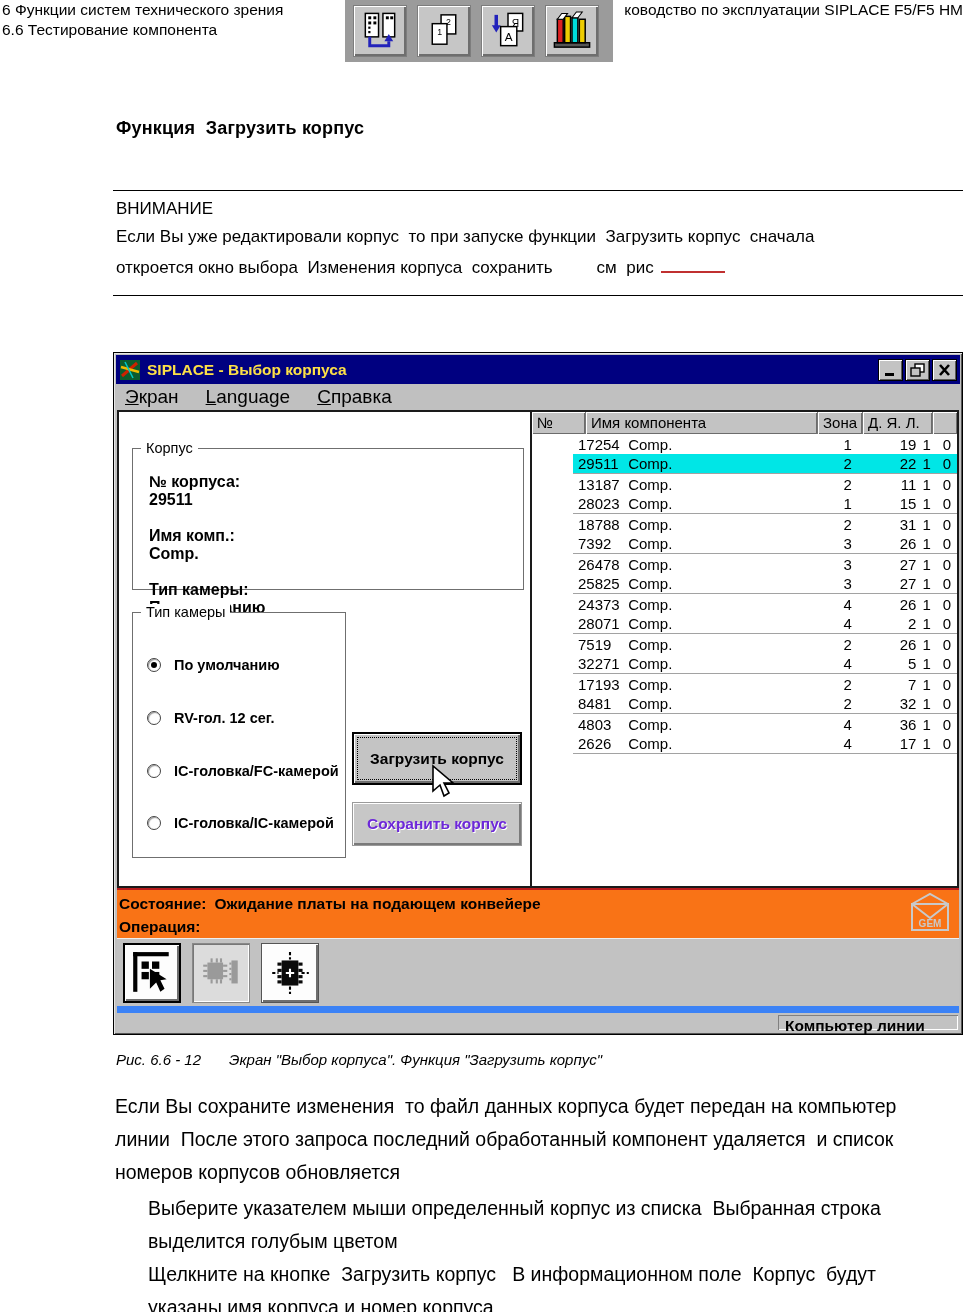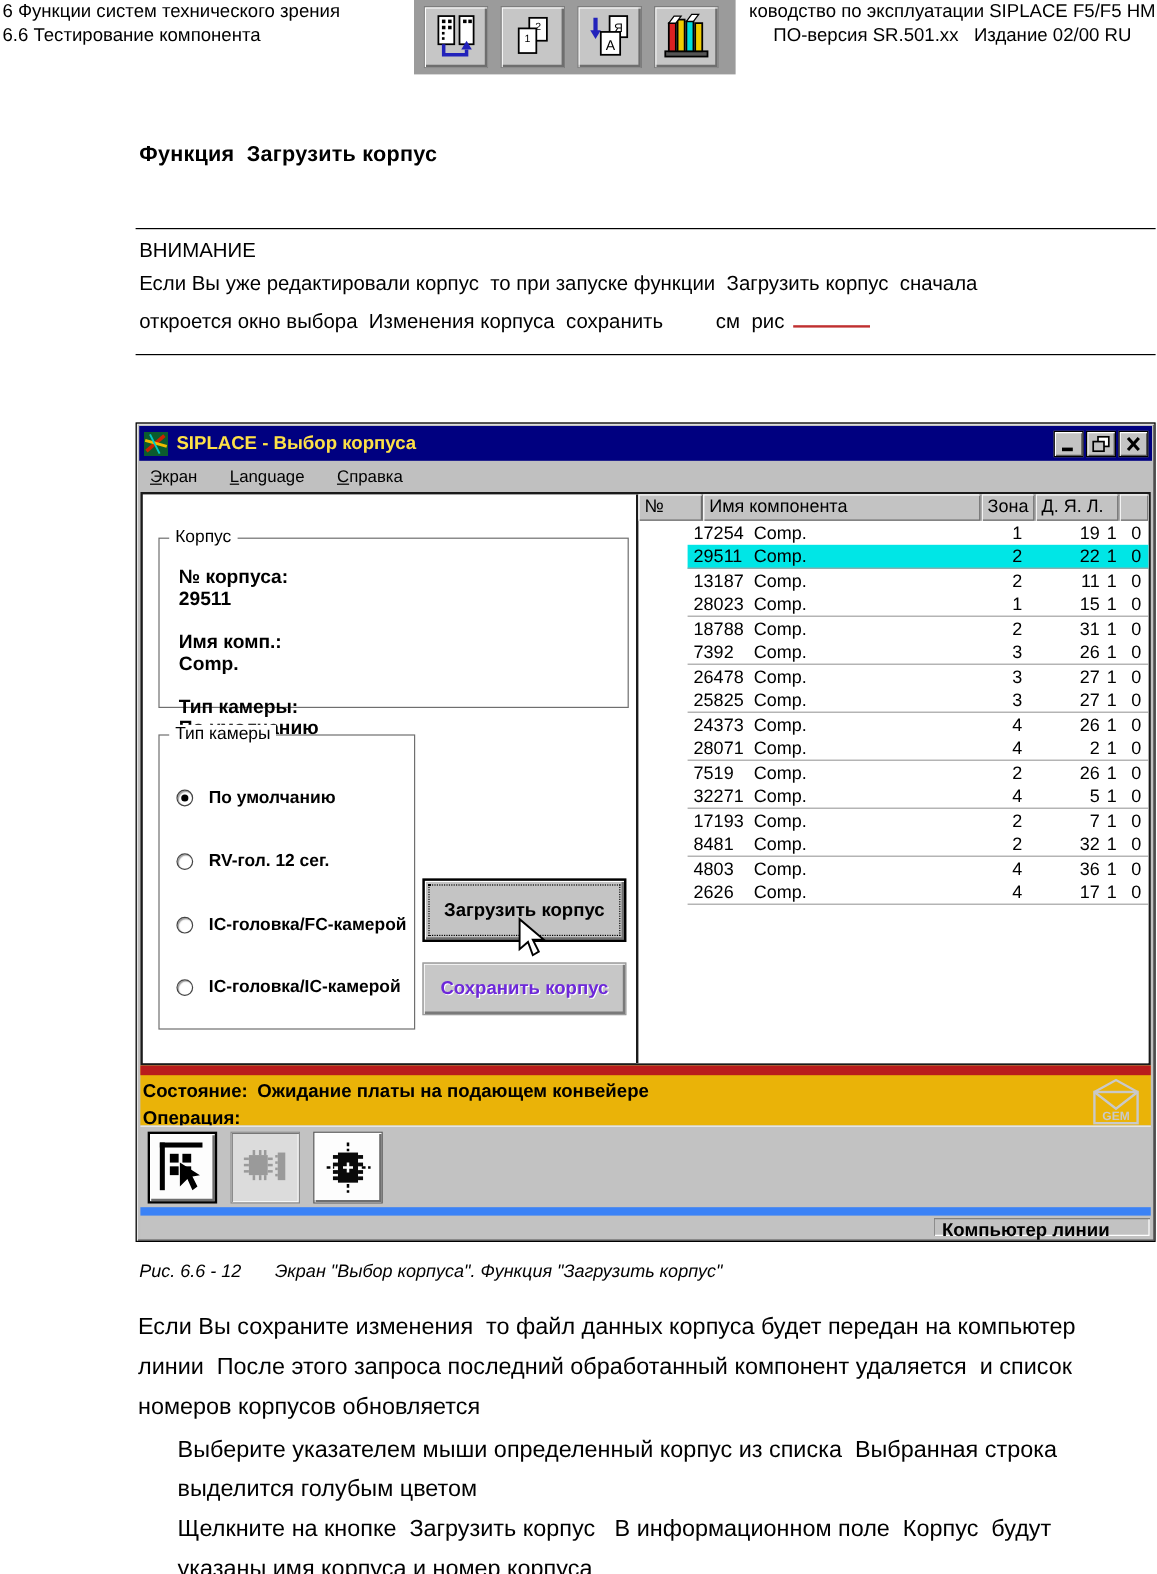--- a/index.html
+++ b/index.html
@@ -5,21 +5,21 @@
   html,body{margin:0;padding:0;}
   body{
     width:964px;height:1312px;position:relative;overflow:hidden;
     background:#fff;color:#000;
     font-family:"Liberation Sans","DejaVu Sans",sans-serif;
     --titlebar:#000080;--sel:#00e6e6;--chrome:#c0c0c0;--link:#c03030;
   }
   .prewrap{white-space:pre-wrap;}
   
   .hdr-left{position:absolute;left:2px;top:0;font-size:15.5px;line-height:20px;}
-  .hdr-right{position:absolute;right:1px;top:0;font-size:15.5px;line-height:20px;text-align:center;}
+  .hdr-right{position:absolute;right:1px;top:0;font-size:15.5px;line-height:20px;text-align:left;}
   .icon-strip{position:absolute;left:345px;top:0;width:268px;height:62px;background:#9b9b9b;
     display:flex;align-items:center;gap:10px;padding:0 8px;box-sizing:border-box;}
   .tool-btn{width:54px;height:52px;background:#c6c6c6;border:1px solid #7d7d7d;box-sizing:border-box;
     box-shadow:inset 1px 1px 0 #fff,inset -2px -2px 0 #6e6e6e;display:flex;align-items:center;justify-content:center;}
   
   .article-title{position:absolute;left:116px;top:118px;font-size:18px;font-weight:bold;letter-spacing:.2px;}
   .rule{position:absolute;left:113px;width:850px;height:1px;background:#000;}
   #rule1{top:190px}#rule2{top:295px}
   .warn-head{position:absolute;left:116px;top:199px;font-size:17px;}
   .warn-l1{position:absolute;left:116px;top:227px;font-size:17px;}
@@ -33,21 +33,21 @@
   .bullet2{position:absolute;left:148px;top:1258px;width:762px;font-size:19.5px;line-height:33px;}
   
   .dialog{position:absolute;left:113px;top:352px;width:850px;height:683px;background:var(--chrome);
     border:1px solid #000;box-sizing:border-box;box-shadow:inset 1px 1px 0 #e6e6e6,inset -1px -1px 0 #555;}
   .titlebar{position:absolute;left:2px;top:2px;right:2px;height:29px;background:var(--titlebar);
     display:flex;align-items:center;padding:0 3px;box-sizing:border-box;}
   .titlebar .ttl{color:#fde047;font-weight:bold;font-size:15.5px;margin-left:6px;flex:1;}
   .win-btn{width:25px;height:22px;background:#c3c3c3;border:1px solid #000;margin-left:2px;box-sizing:border-box;
     box-shadow:inset 1px 1px 0 #fff,inset -1px -1px 0 #5a5a5a;display:flex;align-items:center;justify-content:center;}
   .menubar{position:absolute;left:2px;top:31px;right:2px;height:26px;display:flex;align-items:center;
-    font-size:14px;padding-left:9px;box-sizing:border-box;}
+    font-size:19px;padding-left:9px;box-sizing:border-box;}
   .menu-item{display:inline-block;margin-right:27px;}
   .menu-item::first-letter{text-decoration:underline;}
   .client{position:absolute;left:3px;top:57px;right:3px;height:478px;background:#fff;
     border:2px solid #1a1a1a;box-sizing:border-box;}
   
   .gbox{position:absolute;border:1px solid #6f6f6f;box-sizing:border-box;}
   .gbox .glabel{position:absolute;top:-9px;left:8px;background:#fff;padding:0 5px;font-size:14.5px;}
   #korpus-group{left:13px;top:36px;width:392px;height:142px;}
   #camera-group{left:13px;top:200px;width:214px;height:246px;}
   #korpus-fields{padding-top:24px;}
@@ -76,22 +76,22 @@
   .trow{display:flex;height:20px;align-items:center;font-size:15px;box-sizing:border-box;margin-left:41px;}
   .trow.sep{border-bottom:1px solid #a2a2a2;}
   .trow.selected{background:var(--sel);}
   .c-num{width:54px;padding-left:5px;box-sizing:border-box;}
   .c-name{width:232px;padding-left:5px;box-sizing:border-box;}
   .c-zone{width:45px;padding-left:6px;box-sizing:border-box;}
   .c-d{width:40px;text-align:right;}
   .c-ya{width:22px;text-align:center;}
   .c-l{width:22px;text-align:center;}
   
-  .status-sec{position:absolute;left:3px;right:3px;top:535px;height:50px;background:#eab308;
-    border-top:8px solid #b91c1c;box-sizing:border-box;font-weight:bold;font-size:15.5px;}
+  .status-sec{position:absolute;left:3px;right:3px;top:535px;height:50px;background:#f97316;
+    border-top:2px solid #b91c1c;box-sizing:border-box;font-weight:bold;font-size:15.5px;}
   .st-line1{position:absolute;left:2px;top:5px;display:flex;gap:8px;}
   .st-line2{position:absolute;left:2px;top:28px;}
   .gem{position:absolute;right:6px;top:2px;}
   .toolbar{position:absolute;left:3px;right:3px;top:585px;height:68px;background:#c2c2c2;border-top:1px solid #efefef;
     box-sizing:border-box;display:flex;align-items:center;gap:11px;padding-left:6px;}
   .tb-btn{width:58px;height:60px;box-sizing:border-box;display:flex;align-items:center;justify-content:center;}
   .tb-raised{background:#fdfdfd;border:1px solid #555;box-shadow:inset 1px 1px 0 #fff,inset -2px -2px 0 #6e6e6e;}
   .tb-active{border:2px solid #000;}
   .tb-pressed{background:#dcdcdc;border:1px solid #888;box-shadow:inset 1px 1px 0 #777,inset -1px -1px 0 #fff;}
   .statusbar{position:absolute;left:3px;right:3px;top:653px;height:26px;background:#c2c2c2;border-top:7px solid #3b82f6;box-sizing:border-box;}
@@ -148,21 +148,20 @@
         <rect x="10" y="5" width="4" height="18" fill="#eecc00" stroke="#000"></rect>
         <rect x="15" y="6" width="4" height="17" fill="#00dddd" stroke="#000"></rect>
         <rect x="20" y="7" width="4" height="16" fill="#eecc00" stroke="#000"></rect>
         <polygon points="5,7 9,7 12,3 8,3" fill="#fff" stroke="#000" stroke-width="0.7"></polygon>
         <polygon points="15,6 19,6 22,2 18,2" fill="#fff" stroke="#000" stroke-width="0.7"></polygon>
       </svg>
     </div>
   </div>
   <div class="hdr-right">
     <div>ководство по эксплуатации SIPLACE F5/F5 HM</div>
-    <div class="prewrap">ПО-версия SR.501.xx   Издание 02/00 RU</div>
   </div>
 </div>
 
 <div class="article-title prewrap">Функция  Загрузить корпус</div>
 <div class="rule" id="rule1"></div>
 <div class="warn-head">ВНИМАНИЕ</div>
 <div class="warn-l1 prewrap">Если Вы уже редактировали корпус  то при запуске функции  Загрузить корпус  сначала</div>
 <div class="warn-l2">
   <span class="prewrap">откроется окно выбора  Изменения корпуса  сохранить</span><span class="see-gap"></span><span class="prewrap">см  рис</span><span class="fig-link"></span>
 </div>

